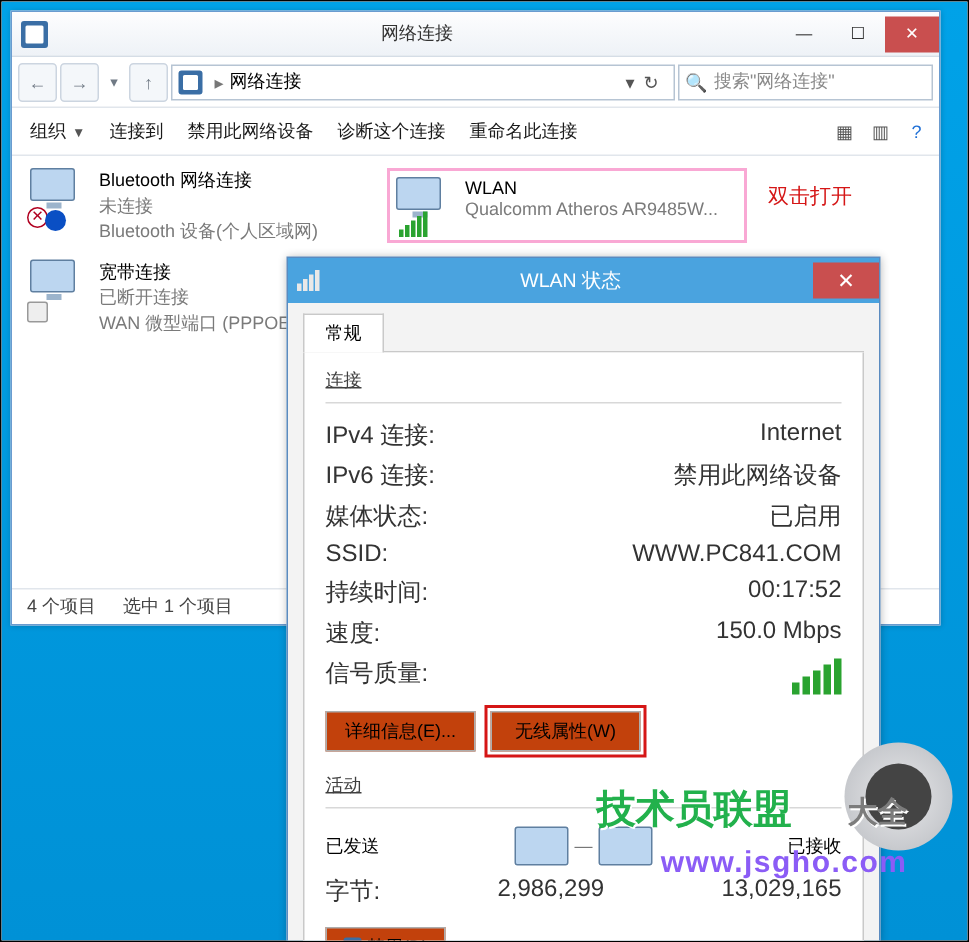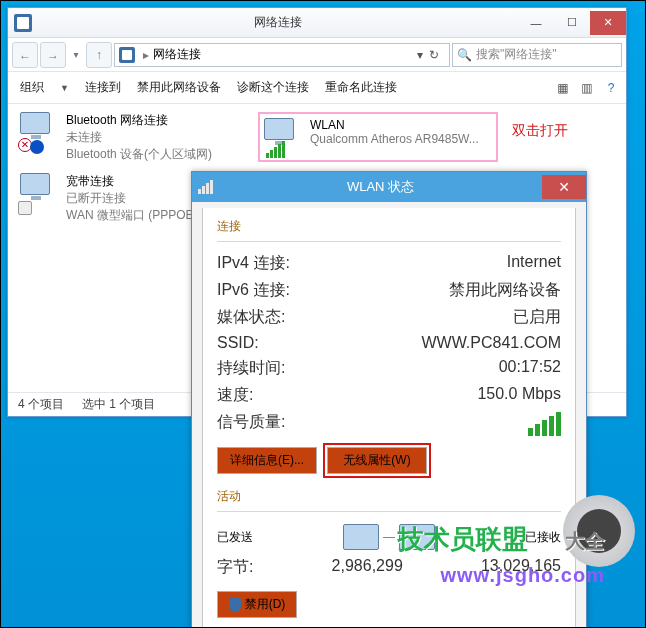--- a/index.html
+++ b/index.html
@@ -18,21 +18,21 @@
   .navarrow { width:26px; height:26px; border:1px solid #ccd5e0; border-radius:3px; display:flex; align-items:center; justify-content:center; color:#707a85; font-size:12px; background:#f4f7fa;}
   .navdrop { width:16px; text-align:center; color:#707a85; font-size:10px;}
   .addr { flex:1; height:24px; border:1px solid #b6c4d3; display:flex; align-items:center; padding:0 4px; font-size:12px; background:#fff;}
   .addr .mini{width:16px;height:16px;background:#3a6ea5;border-radius:2px;margin-right:4px;position:relative;}
   .addr .mini::after{content:"";position:absolute;inset:3px;background:#fff;border-radius:1px;}
   .addr .sep{margin:0 4px;color:#777;}
   .addr-refresh{width:22px;text-align:center;color:#555;}
   .search { width:170px; height:24px; border:1px solid #b6c4d3; display:flex; align-items:center; padding:0 4px; font-size:12px; color:#8a8a8a; background:#fff;}
   .search .sicon{margin-right:4px;color:#888;}
   .ex-toolbar { height:32px; display:flex; align-items:center; border-bottom:1px solid #e1e6ec; padding:0 6px; gap:4px; font-size:12px;}
-  .tbtn { padding:2px 6px; color:#1a1a1a; display:flex; align-items:center; gap:16px;}
+  .tbtn { padding:2px 6px; color:#1a1a1a; display:flex; align-items:center; gap:4px;}
   .tbtn .car{font-size:9px;color:#555;}
   .tb-spacer{flex:1;}
   .tb-icons{display:flex;gap:6px;color:#555;}
   .tb-icons span{width:18px;text-align:center;font-size:12px;}
   .ex-content { position:relative; height:calc(100% - 30px - 34px - 32px - 24px); background:#fff; padding:8px 10px;}
   .conn-grid{display:flex; gap:20px;}
   .conn-col{display:flex;flex-direction:column;gap:10px;}
   .conn-item{display:flex; gap:8px; font-size:12px; width:220px;}
   .conn-icon{width:40px;height:38px;position:relative;flex:none;}
   .monitor{position:absolute;left:2px;top:0;width:30px;height:22px;background:#bcd6f0;border:1px solid #5f7fa0;border-radius:2px;}
@@ -53,21 +53,21 @@
   .dlg-titlebar{height:30px;background:#4aa3df;display:flex;align-items:center;color:#fff;gap:25px;}
   .dlg-icon{margin:0 6px;display:flex;align-items:flex-end;gap:1px;}
   .dlg-icon i{width:3px;background:#e8e8e8;display:block;}
   .dlg-icon i:nth-child(1){height:5px;}.dlg-icon i:nth-child(2){height:8px;}.dlg-icon i:nth-child(3){height:11px;}.dlg-icon i:nth-child(4){height:14px;}
   .dlg-title{flex:1;text-align:center;font-size:13px;}
   .dlg-close{width:44px;height:24px;background:#c94f4f;color:#fff;display:flex;align-items:center;justify-content:center;font-size:14px;}
   .dlg-body{padding:6px 10px 10px 10px;font-size:12px;}
   .tabstrip{display:flex;border-bottom:1px solid #c9c9c9;}
   .tab{padding:4px 14px;border:1px solid #c9c9c9;border-bottom:none;background:#fff;position:relative;top:1px;}
   .tabcontent{background:#fff;border:1px solid #c9c9c9;border-top:none;padding:10px 14px 14px 14px;}
-  .group-title{color:#a16207;margin-bottom:6px;}
+  .group-title{color:#404040;margin-bottom:6px;text-decoration:underline;}
   .group-line{height:1px;background:#d8d8d8;margin-bottom:8px;}
   .kv{display:flex;justify-content:space-between;padding:3px 0;font-size:16px;}
   .kv .k{color:#333;}
   .kv .v{color:#333;}
   .sigbars{display:flex;align-items:flex-end;gap:2px;}
   .sigbars i{width:5px;background:#2aa330;display:block;}
   .sigbars i:nth-child(1){height:8px;}.sigbars i:nth-child(2){height:12px;}.sigbars i:nth-child(3){height:16px;}.sigbars i:nth-child(4){height:20px;}.sigbars i:nth-child(5){height:24px;}
   .btnrow{display:flex;gap:10px;margin:8px 0 14px 0;}
   .winbtn{border:1px solid #adadad;background:#c2410c;padding:4px 10px;font-size:12px;min-width:100px;text-align:center;}
   .btn-highlight{outline:2px solid #d51616;outline-offset:2px;}
@@ -206,20 +206,23 @@
     <div class="dlg-icon">
         <i></i>
         <i></i>
         <i></i>
         <i></i>
       </div>
     <div class="dlg-title">WLAN 状态</div>
     <div class="dlg-close">✕</div>
   </div>
   <div class="dlg-body">
+    <div class="tabstrip">
+      <div class="tab">常规</div>
+    </div>
     <div class="tabcontent">
       <div class="group-title">连接</div>
       <div class="group-line"></div>
       <div class="kv">
           <span class="k">IPv4 连接:</span>
           <span class="v">Internet</span>
         </div>
       <div class="kv">
           <span class="k">IPv6 连接:</span>
           <span class="v">禁用此网络设备</span>

